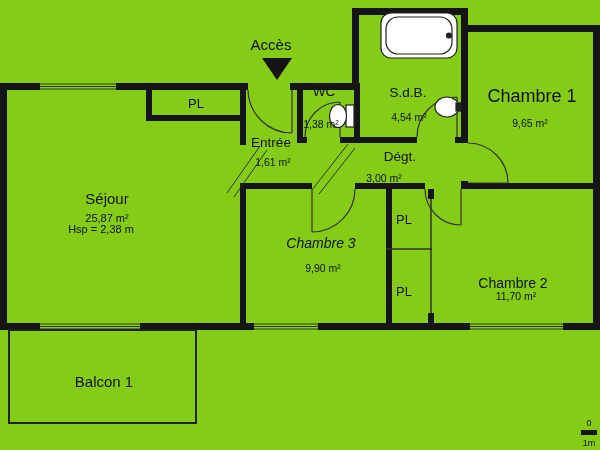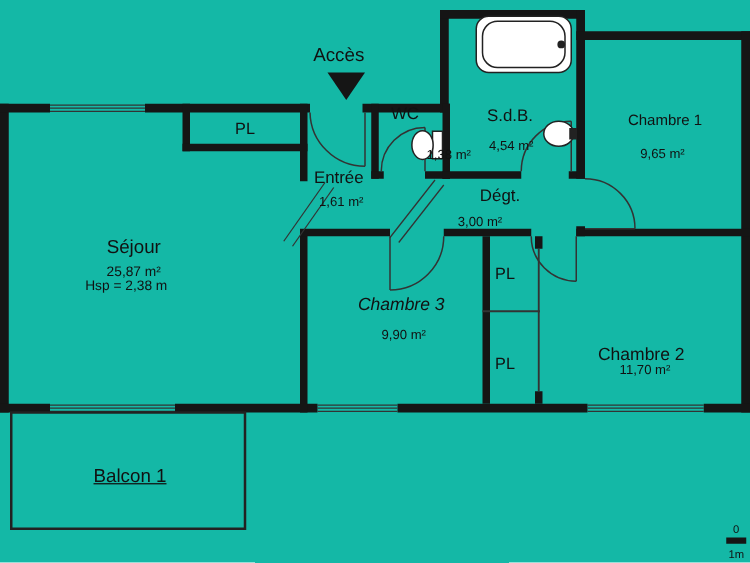--- a/index.html
+++ b/index.html
@@ -1,17 +1,17 @@
 <!DOCTYPE html>
 <html><head>
 <meta charset="utf-8">
 <style>
   html,body { margin:0; padding:0; background:#fff; }
   #plan {
-    position:relative; width:600px; height:450px; background:#14b8a6;
+    position:relative; width:600px; height:450px; background:#84cc16;
     overflow:hidden; font-family:"Liberation Sans", sans-serif;
   }
   #plan svg { position:absolute; left:0; top:0; }
   .lbl {
     position:absolute; transform:translate(-50%,-50%);
     color:#111; white-space:nowrap; font-family:"Liberation Sans", sans-serif;
   }
   .name  { font-size:13.5px; }
   .big   { font-size:15px; }
   .area  { font-size:10.5px; }
@@ -153,38 +153,38 @@
   <div class="lbl name" style="left:196px; top:103px; font-size:13px;">PL</div>
 
   <div class="lbl big" style="left:107px; top:198px;">Séjour</div>
   <div class="lbl area" style="left:107px; top:207px; font-size:11px;margin-top:11px;">25,87 m²</div>
   <div class="lbl area" style="left:101px; top:229px; font-size:11px;">Hsp = 2,38 m</div>
 
   <div class="lbl name" style="left:271px; top:142px;">Entrée</div>
   <div class="lbl area" style="left:273px; top:162px;">1,61 m²</div>
 
   <div class="lbl name" style="left:324px; top:91px;">WC</div>
-  <div class="lbl area" style="left:321px; top:124px;margin-left:38px;">1,38 m²</div>
+  <div class="lbl area" style="left:321px; top:124px;">1,38 m²</div>
 
   <div class="lbl name" style="left:408px; top:92px;">S.d.B.</div>
   <div class="lbl area" style="left:409px; top:117px;">4,54 m²</div>
 
-  <div class="lbl name" style="left:532px; top:96px; font-size:12px;">Chambre 1</div>
+  <div class="lbl name" style="left:532px; top:96px; font-size:18px;">Chambre 1</div>
   <div class="lbl area" style="left:530px; top:123px;">9,65 m²</div>
 
   <div class="lbl name" style="left:400px; top:156px;">Dégt.</div>
   <div class="lbl area" style="left:384px; top:178px;">3,00 m²</div>
 
   <div class="lbl name" style="left:321px; top:243px; font-size:14px;font-style:italic;">Chambre 3</div>
   <div class="lbl area" style="left:323px; top:268px;">9,90 m²</div>
 
   <div class="lbl name" style="left:404px; top:219px; font-size:13px;">PL</div>
   <div class="lbl name" style="left:404px; top:291px; font-size:13px;">PL</div>
 
   <div class="lbl name" style="left:513px; top:271px; font-size:14px;margin-top:12px;">Chambre 2</div>
   <div class="lbl area" style="left:516px; top:296px;">11,70 m²</div>
 
-  <div class="lbl big" style="left:104px; top:381px;text-decoration:underline;">Balcon 1</div>
+  <div class="lbl big" style="left:104px; top:381px;">Balcon 1</div>
 
   <div class="lbl tiny" style="left:589px; top:423px;">0</div>
   <div class="lbl tiny" style="left:589px; top:443px;">1m</div>
 
 </div>
 
 </body></html>

